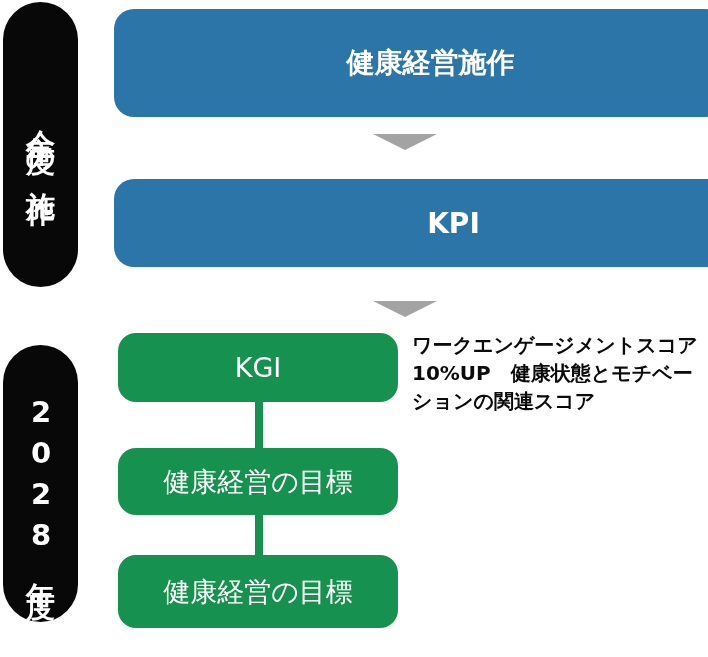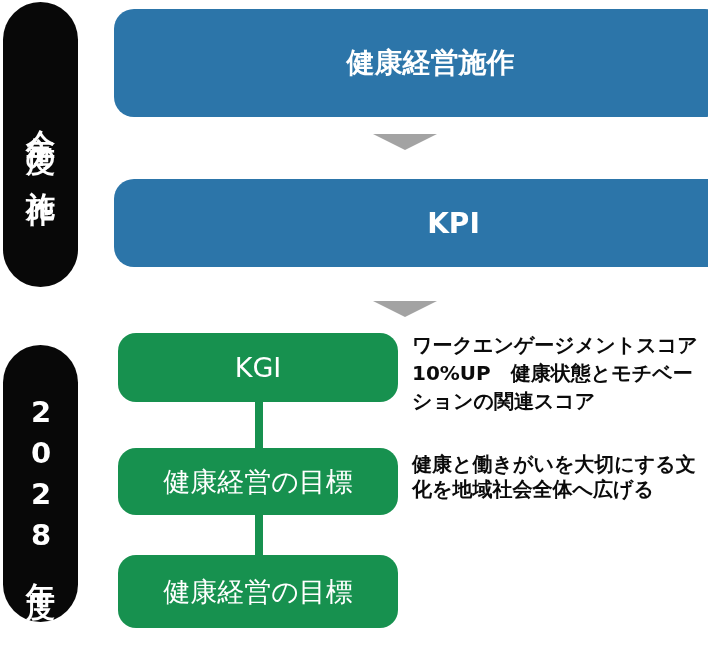--- a/index.html
+++ b/index.html
@@ -132,16 +132,14 @@
     <span>健康経営の目標</span>
   </div>
   <div class="connector conn-2"></div>
   <div class="greenbox goal-3">
     <span>健康経営の目標</span>
   </div>
 
   <div class="desc desc-1">ワークエンゲージメントスコア
 10%UP　健康状態とモチベー
 ションの関連スコア</div>
-  <div class="desc desc-2">健康と働きがいを大切にする文
-化を地域社会全体へ広げる</div>
 
 </div>
 
 </body></html>

